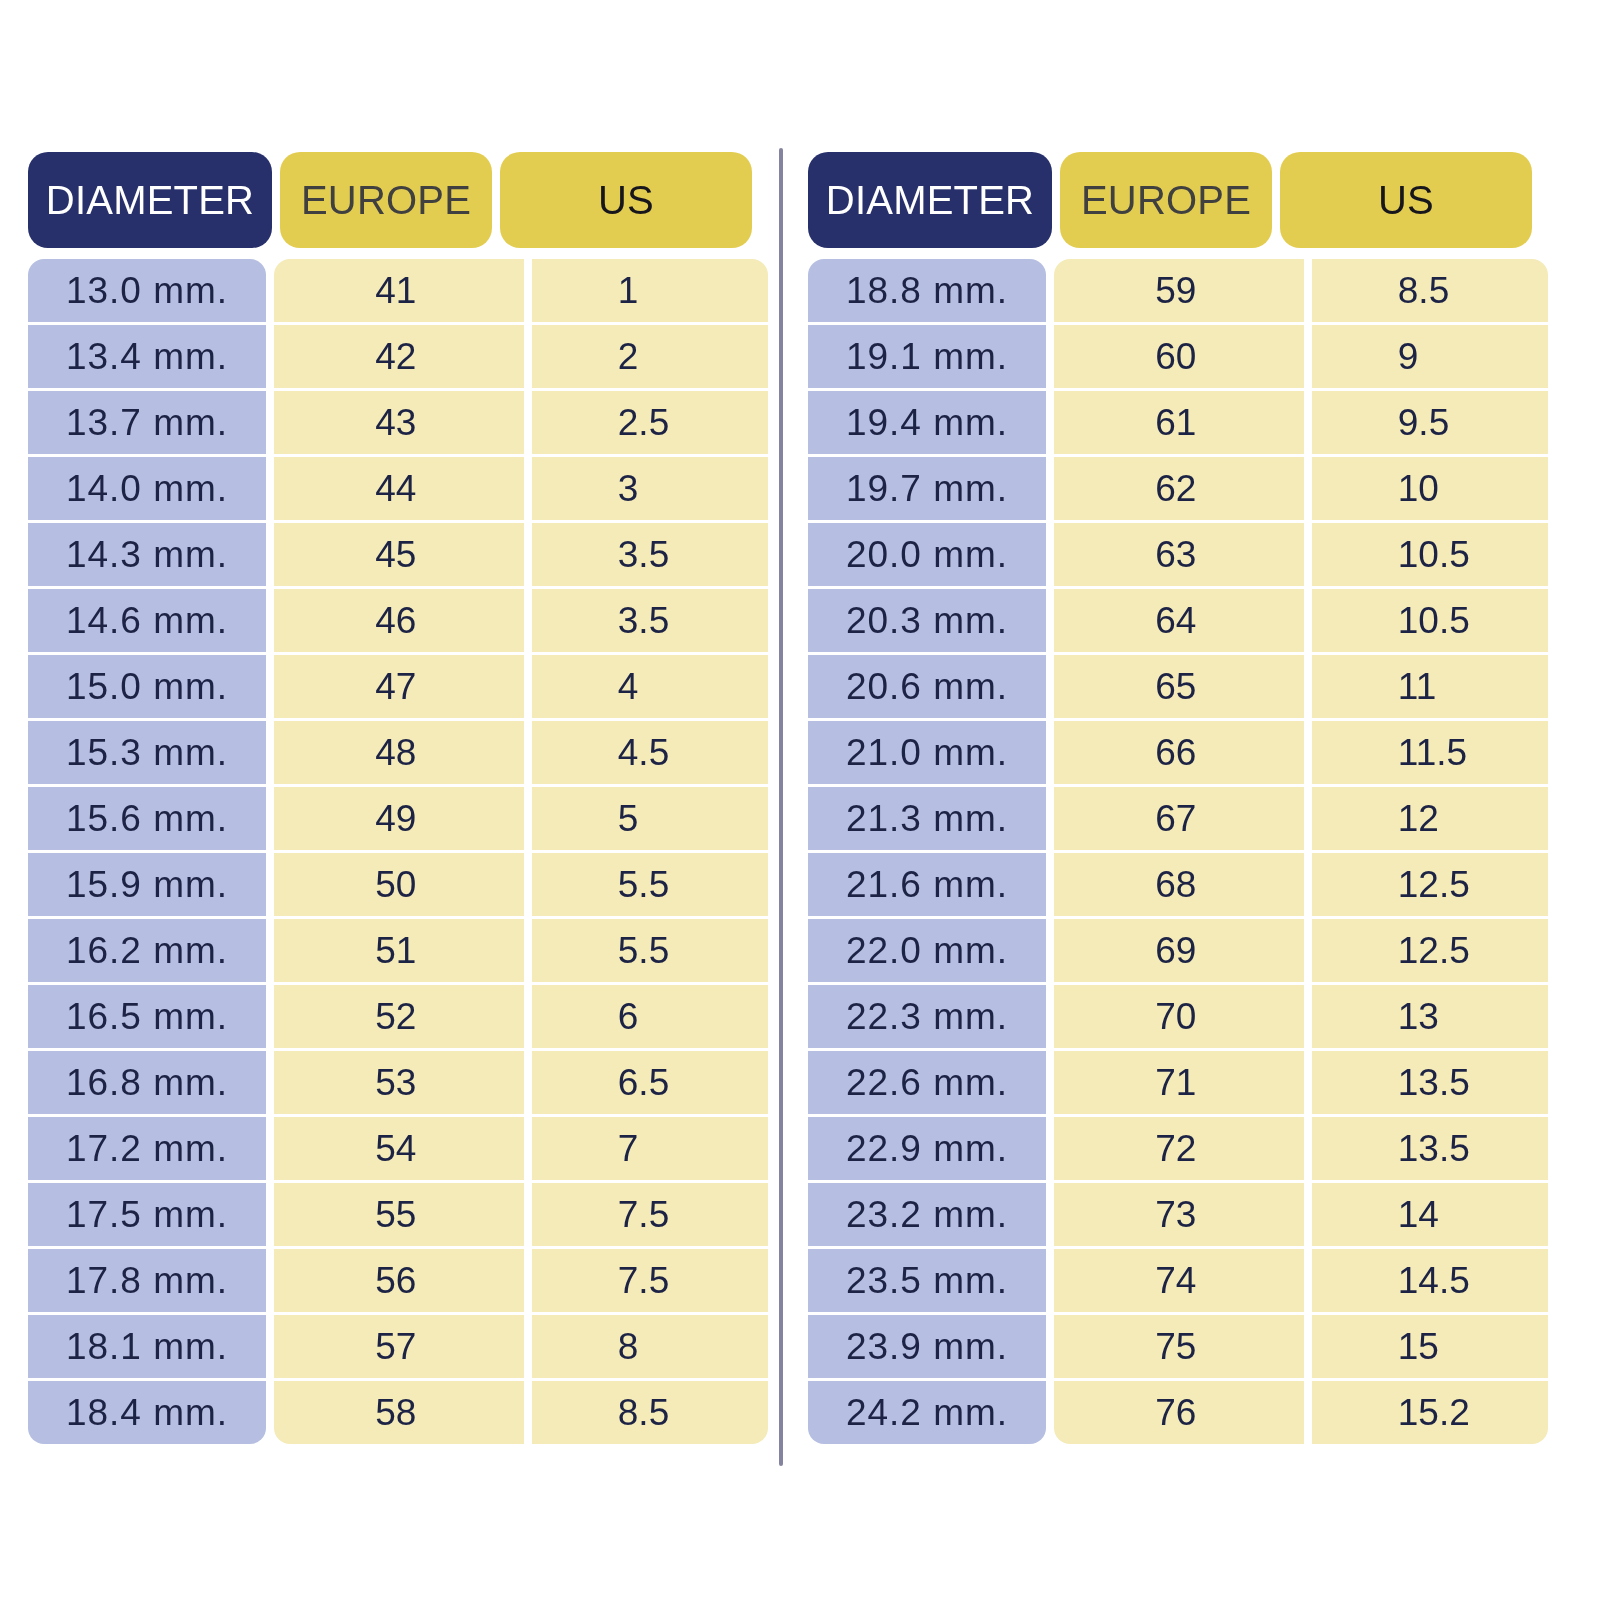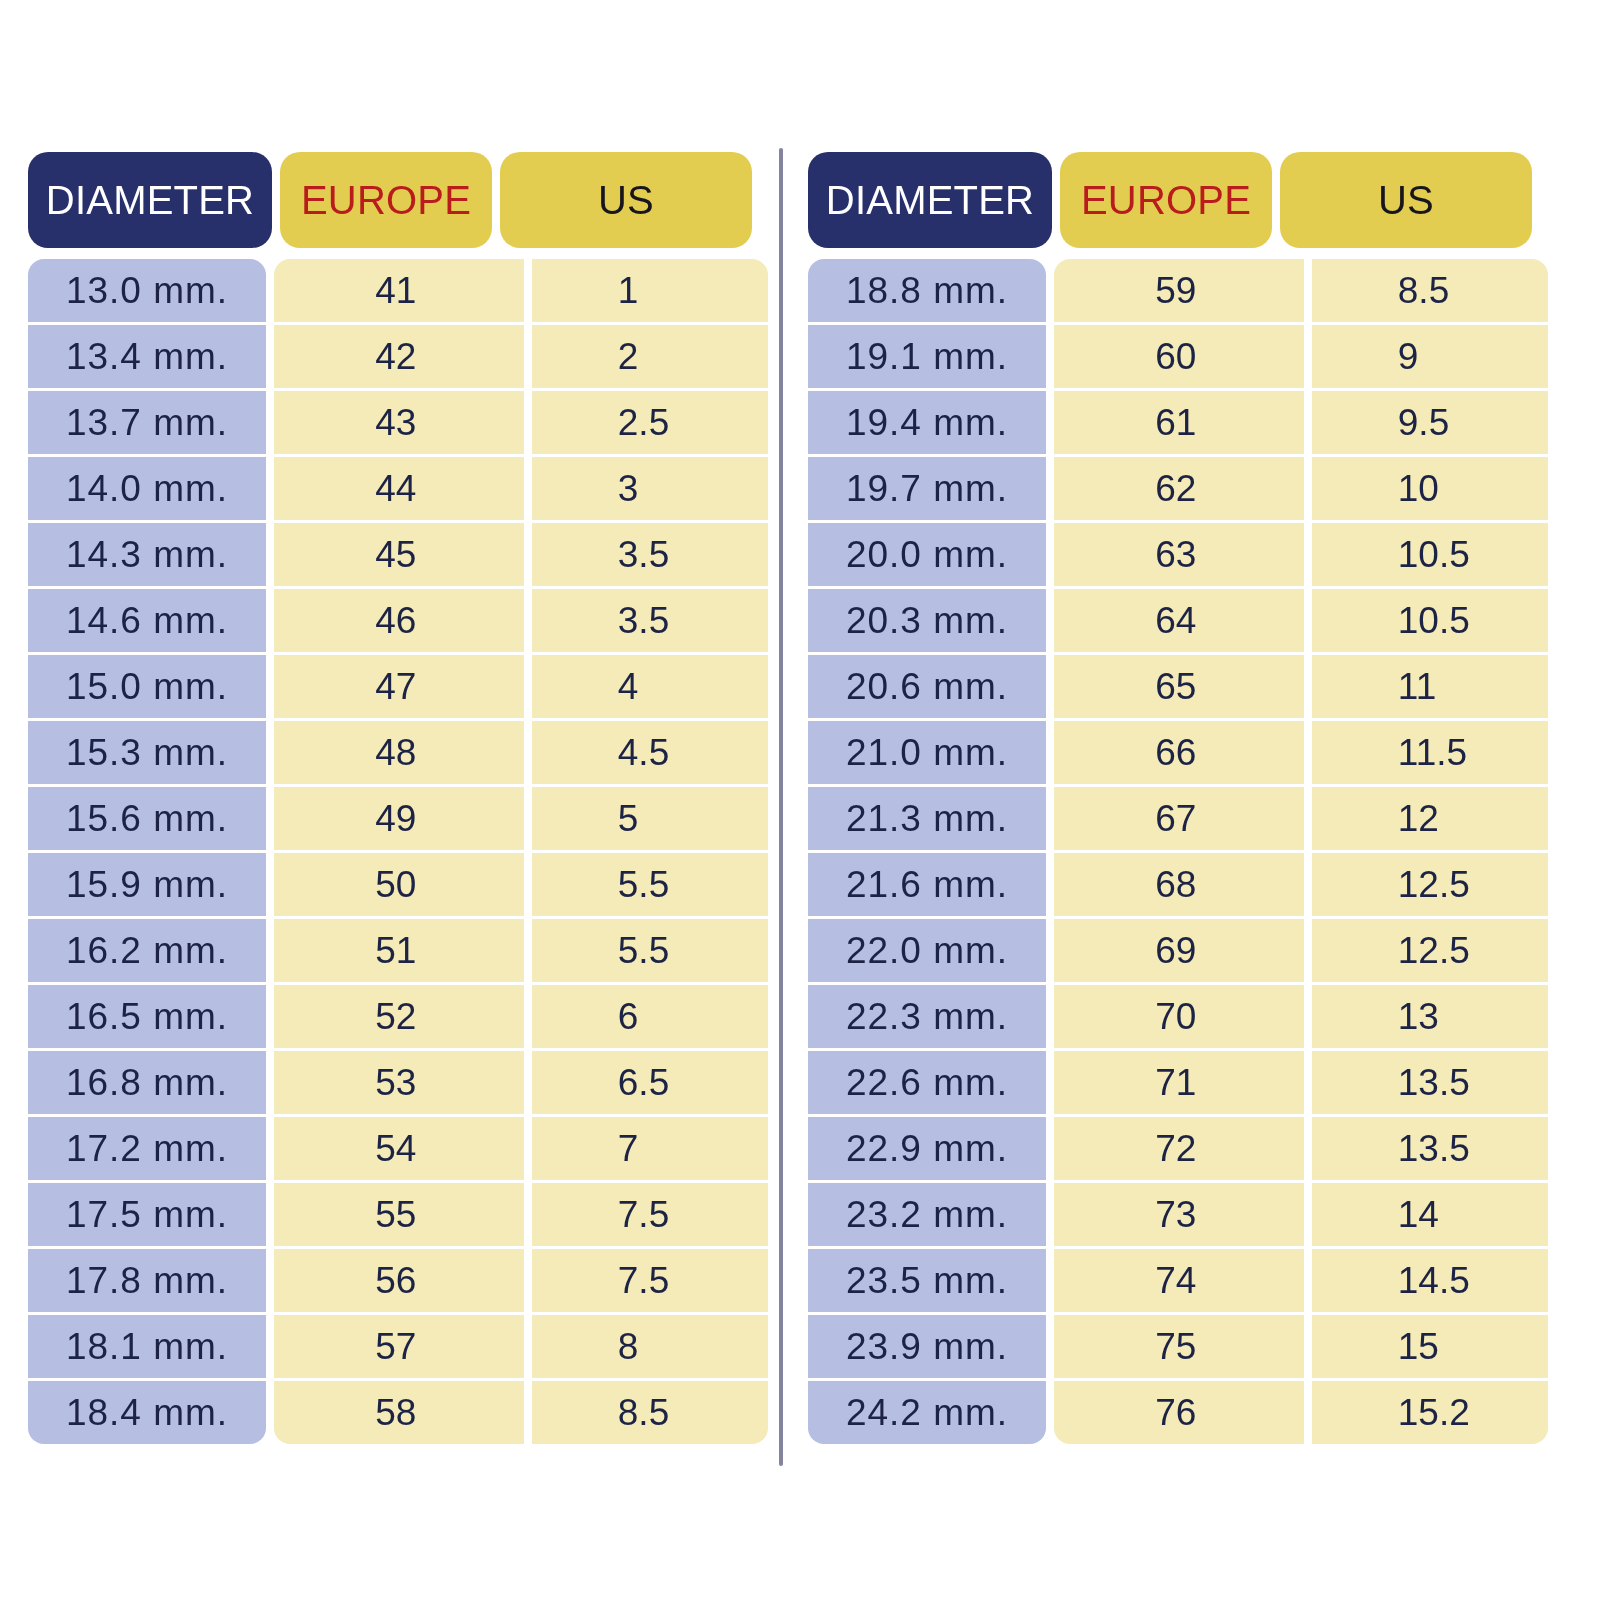--- a/index.html
+++ b/index.html
@@ -64,21 +64,21 @@
     box-sizing: border-box;
   }
   .head-cell.diameter {
     width: 244px;
     background: #27306b;
     color: #ffffff;
   }
   .head-cell.europe {
     width: 212px;
     background: #e3cd51;
-    color: #b91c1c;
+    color: #404040;
   }
   .head-cell.us {
     width: 252px;
     background: #e3cd51;
     color: #16161c;
   }
 
   
   .body-rows { margin-top: 11px; }
 

